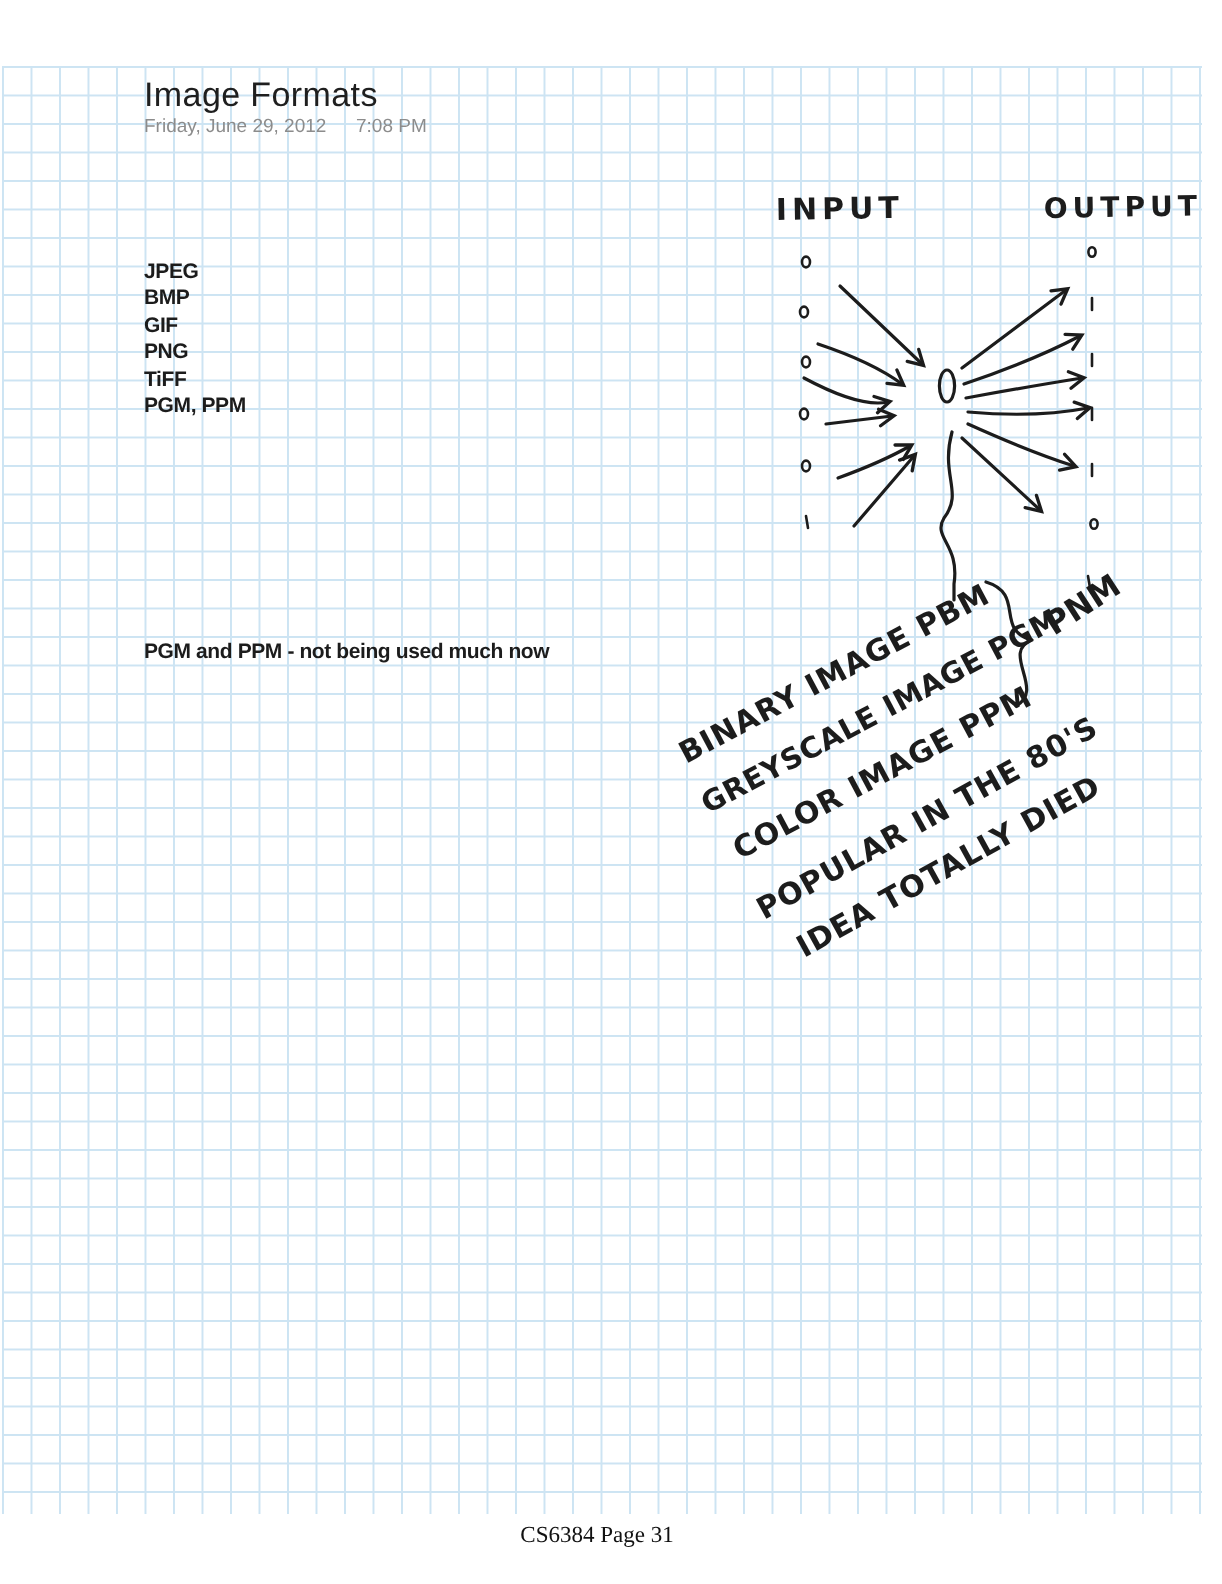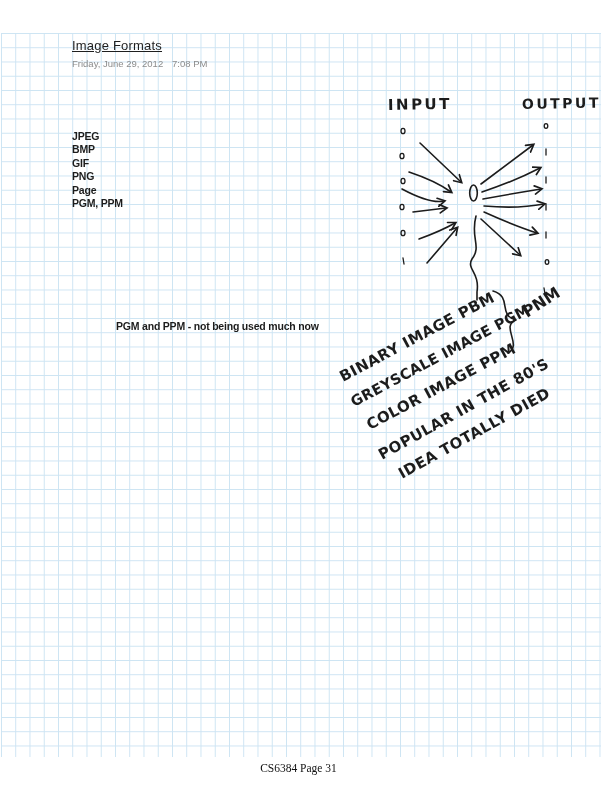--- a/index.html
+++ b/index.html
@@ -9,30 +9,30 @@
   }
   .grid{
     position:absolute;left:1px;top:33px;width:600px;height:724px;
     background-image:
       linear-gradient(to right,#cde4f3 1px,transparent 1px),
       linear-gradient(to bottom,#cde4f3 1px,transparent 1px);
     background-size:14.25px 14.25px;
   }
   .title{
     position:absolute;left:72px;top:38px;margin:0;
-    font-size:13px;font-weight:normal;color:#1f1f1f;letter-spacing:0.2px;text-decoration:underline;
+    font-size:17px;font-weight:normal;color:#1f1f1f;letter-spacing:0.2px;
   }
   .dateline{position:absolute;left:0;top:58px;width:600px;height:14px;font-size:9.5px;color:#8c8c8c;}
   .dateline .date{position:absolute;left:72px;}
-  .dateline .time{position:absolute;left:172px;}
+  .dateline .time{position:absolute;left:178px;}
   .block{position:absolute;left:72px;font-size:10.5px;font-weight:bold;letter-spacing:-0.2px;line-height:13.4px;color:#1c1c1c;margin-top:39px;}
   .formats{top:91px;}
   .para1{top:185px;}
   .para2{top:226px;}
-  .para3{top:281px;padding-left:44px;}
+  .para3{top:281px;}
   .diagram{position:absolute;left:0;top:0;width:611px;height:792px;}
   .ink{stroke:#1c1c1c;stroke-width:1.6;fill:none;stroke-linecap:round;stroke-linejoin:round;}
   .ink-thin{stroke:#1c1c1c;stroke-width:1.3;fill:none;stroke-linecap:round;}
   .hand{font-family:"DejaVu Sans",sans-serif;fill:#1c1c1c;font-weight:600;}
   .footer{
     position:absolute;left:0;top:762px;width:597px;text-align:center;
     font-family:"Liberation Serif",serif;font-size:11.5px;color:#111111;
   }
 </style>
 </head>
@@ -46,21 +46,21 @@
   <div class="dateline">
     <span class="date">Friday, June 29, 2012</span>
     <span class="time">7:08 PM</span>
   </div>
 
   <div class="block formats">
     <div>JPEG</div>
     <div>BMP</div>
     <div>GIF</div>
     <div>PNG</div>
-    <div>Page</div>
+    <div>TiFF</div>
     <div>PGM, PPM</div>
   </div>
 
   <div class="block para1">
   </div>
 
 
   <div class="block para3">
     <div>PGM and PPM - not being used much now</div>
   </div>

